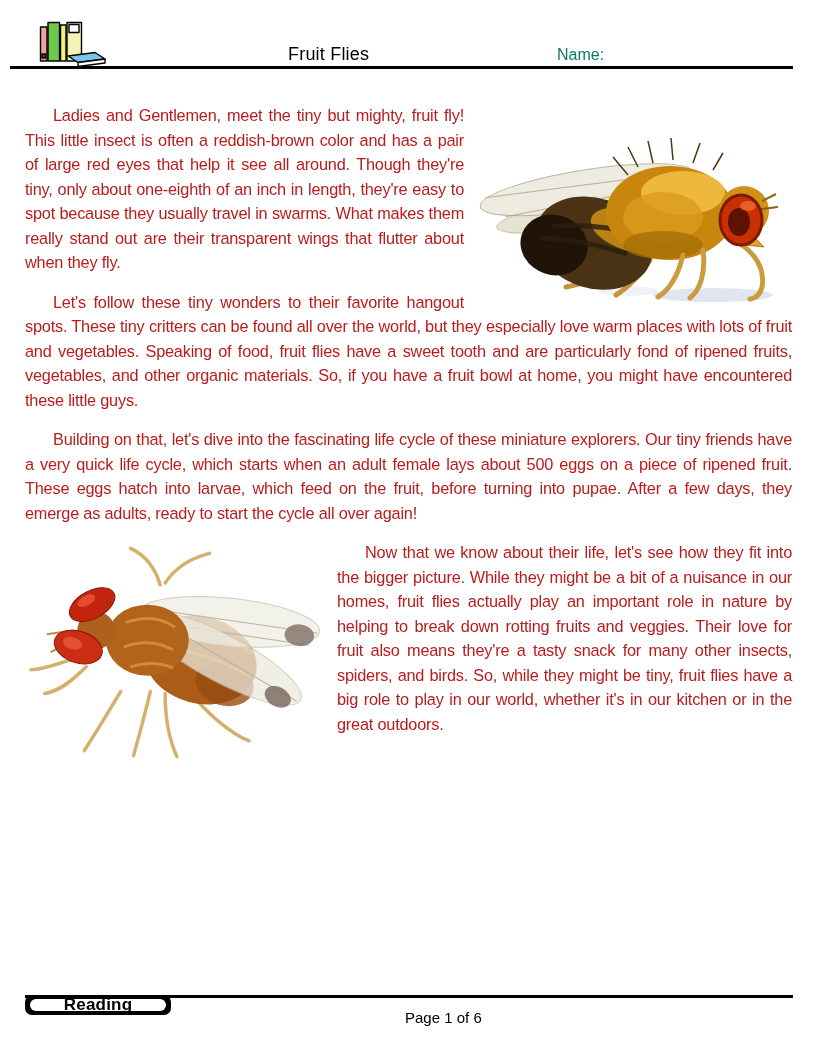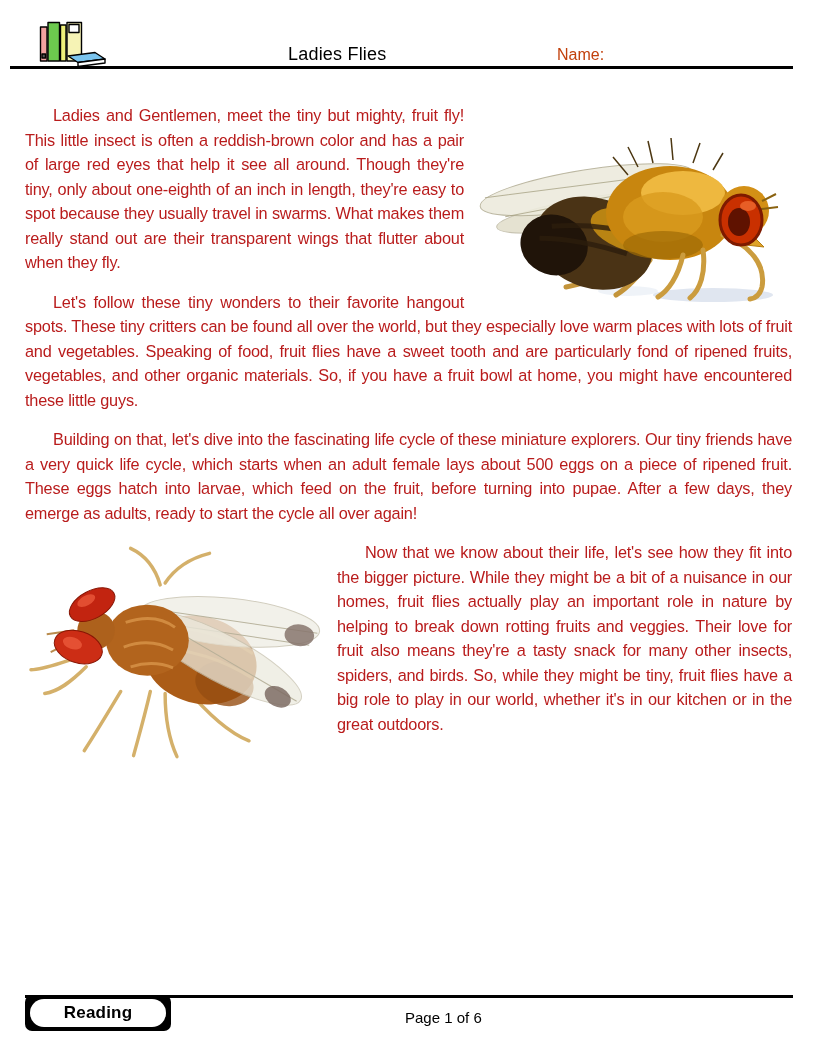--- a/index.html
+++ b/index.html
@@ -7,38 +7,38 @@
   .page {
     position:relative; width:816px; height:1056px; margin:0 auto;
     background:#ffffff; overflow:hidden;
     font-family:"Liberation Sans", sans-serif; color:#111;
   }
 
   
   .books-icon { position:absolute; left:39px; top:21px; width:68px; height:47px; }
   .header-rule { position:absolute; left:10px; top:66px; width:783px; height:3px; background:#000; }
   .header-title { position:absolute; left:288px; top:44px; font-size:18px; color:#000; letter-spacing:0.2px; }
-  .header-name  { position:absolute; left:557px; top:46px; font-size:16px; color:#c2410c; }
+  .header-name  { position:absolute; left:557px; top:46px; font-size:16px; color:#0f766e; }
 
   
   .article {
     position:absolute; left:25px; top:103px; width:767px;
     font-size:16.3px; line-height:24.5px; letter-spacing:-0.2px;
     text-align:justify; color:#b91c1c;
   }
   .article p { text-indent:28px; margin:0 0 15px 0; }
   .article p:last-child { margin-bottom:0; }
   .fly1-wrap { float:right; width:332px; height:200px; margin:2px -18px 8px 14px; }
   .fly2-wrap { float:left;  width:296px; height:222px; margin:2px 14px 6px 2px; }
   .fly1-wrap svg, .fly2-wrap svg { width:100%; height:100%; display:block; }
 
   
   .footer-rule { position:absolute; left:25px; top:995px; width:768px; height:3px; background:#000; }
   .reading-badge {
-    position:absolute; left:25px; top:995px; width:146px; height:36px;
+    position:absolute; left:25px; top:995px; width:146px; height:20px;
     background:#000; border-radius:7px;
   }
   .reading-pill {
     position:absolute; left:5px; right:5px; top:4px; bottom:4px;
     background:#fff; border-radius:20px;
     display:flex; align-items:center; justify-content:center;
     font-size:17px; font-weight:bold; color:#000; letter-spacing:0.2px;
   }
   .footer-site { position:absolute; left:169px; top:1013px; font-size:15px; color:#000; }
   .footer-page { position:absolute; left:405px; top:1009px; font-size:15px; color:#000; }
@@ -53,21 +53,21 @@
       <rect x="1.5" y="6" width="6.5" height="34" fill="#f2a2a0"></rect>
       <rect x="3" y="33" width="3.5" height="4" fill="#555"></rect>
       <rect x="9" y="1.5" width="11.5" height="38.5" fill="#6cc94e"></rect>
       <rect x="21.5" y="4" width="5.5" height="36" fill="#eef07a"></rect>
       <rect x="28" y="1.5" width="14.5" height="38.5" fill="#f6f3b5"></rect>
       <rect x="30" y="3.5" width="10" height="8" fill="#ffffff"></rect>
       <polygon points="29,35 56,31.5 66,38 39,41.5" fill="#7ac4ee"></polygon>
       <polygon points="39,41.5 66,38 66,42 39,45.5" fill="#ffffff"></polygon>
     </g>
   </svg>
-  <div class="header-title">Ladies Flies</div>
+  <div class="header-title">Fruit Flies</div>
   <div class="header-name">Name:</div>
   <div class="header-rule"></div>
 
   <div class="article">
 
     <div class="fly1-wrap">
       <svg viewBox="0 0 332 200">
 
         <ellipse cx="235" cy="190" rx="60" ry="7" fill="#c7d2e4" opacity="0.55"></ellipse>
         <ellipse cx="150" cy="186" rx="30" ry="5" fill="#d8e0ee" opacity="0.4"></ellipse>

